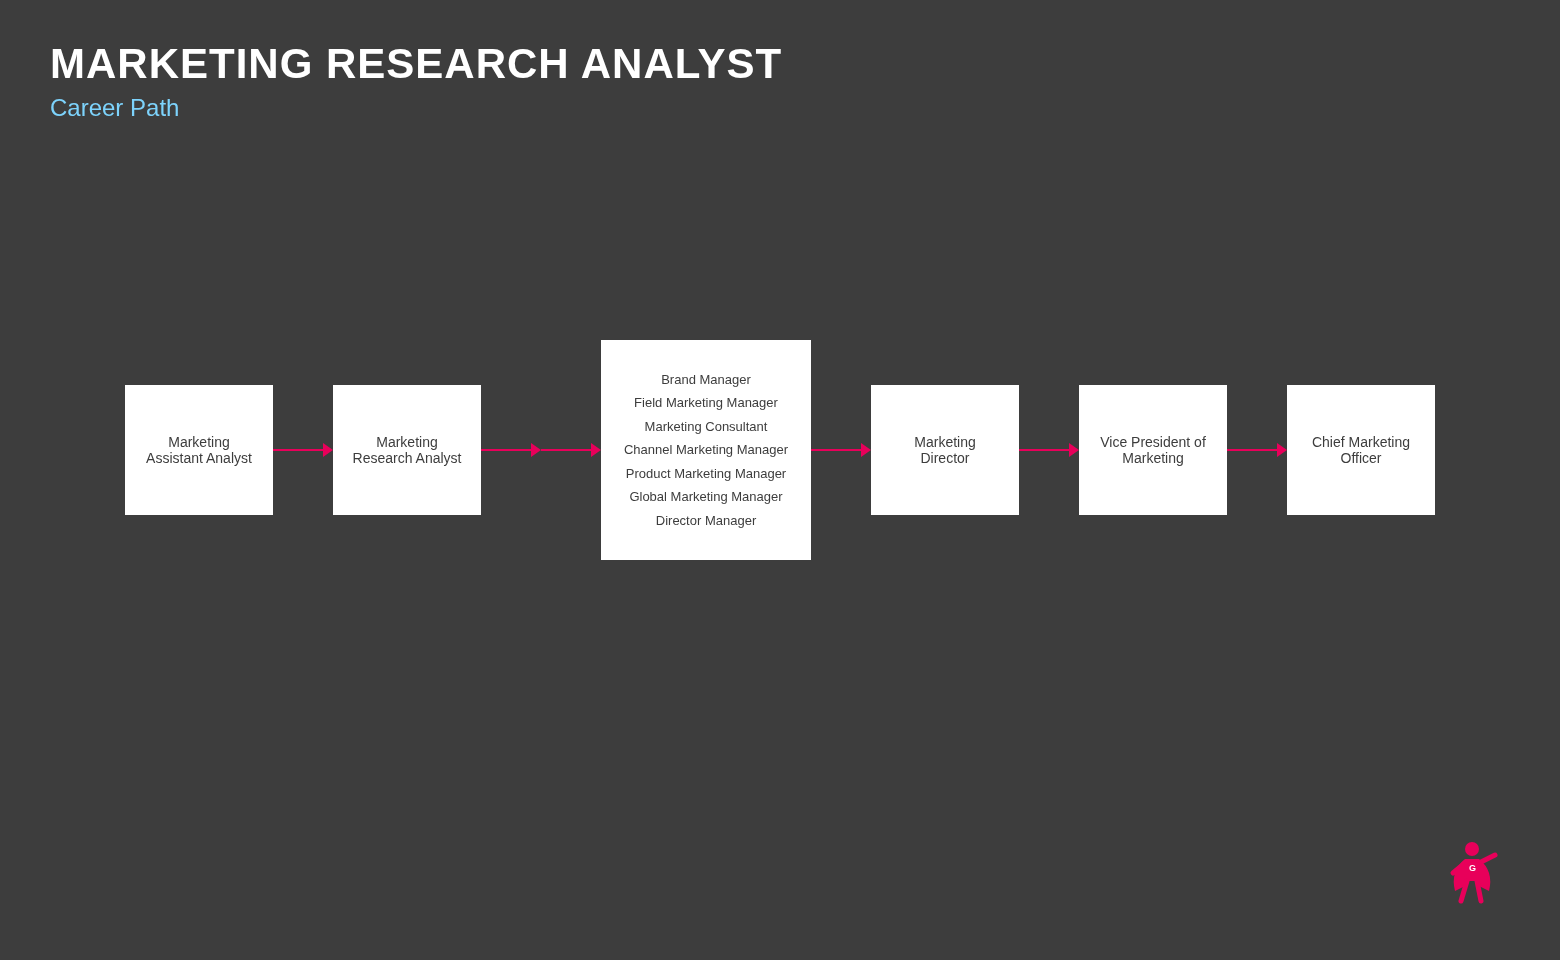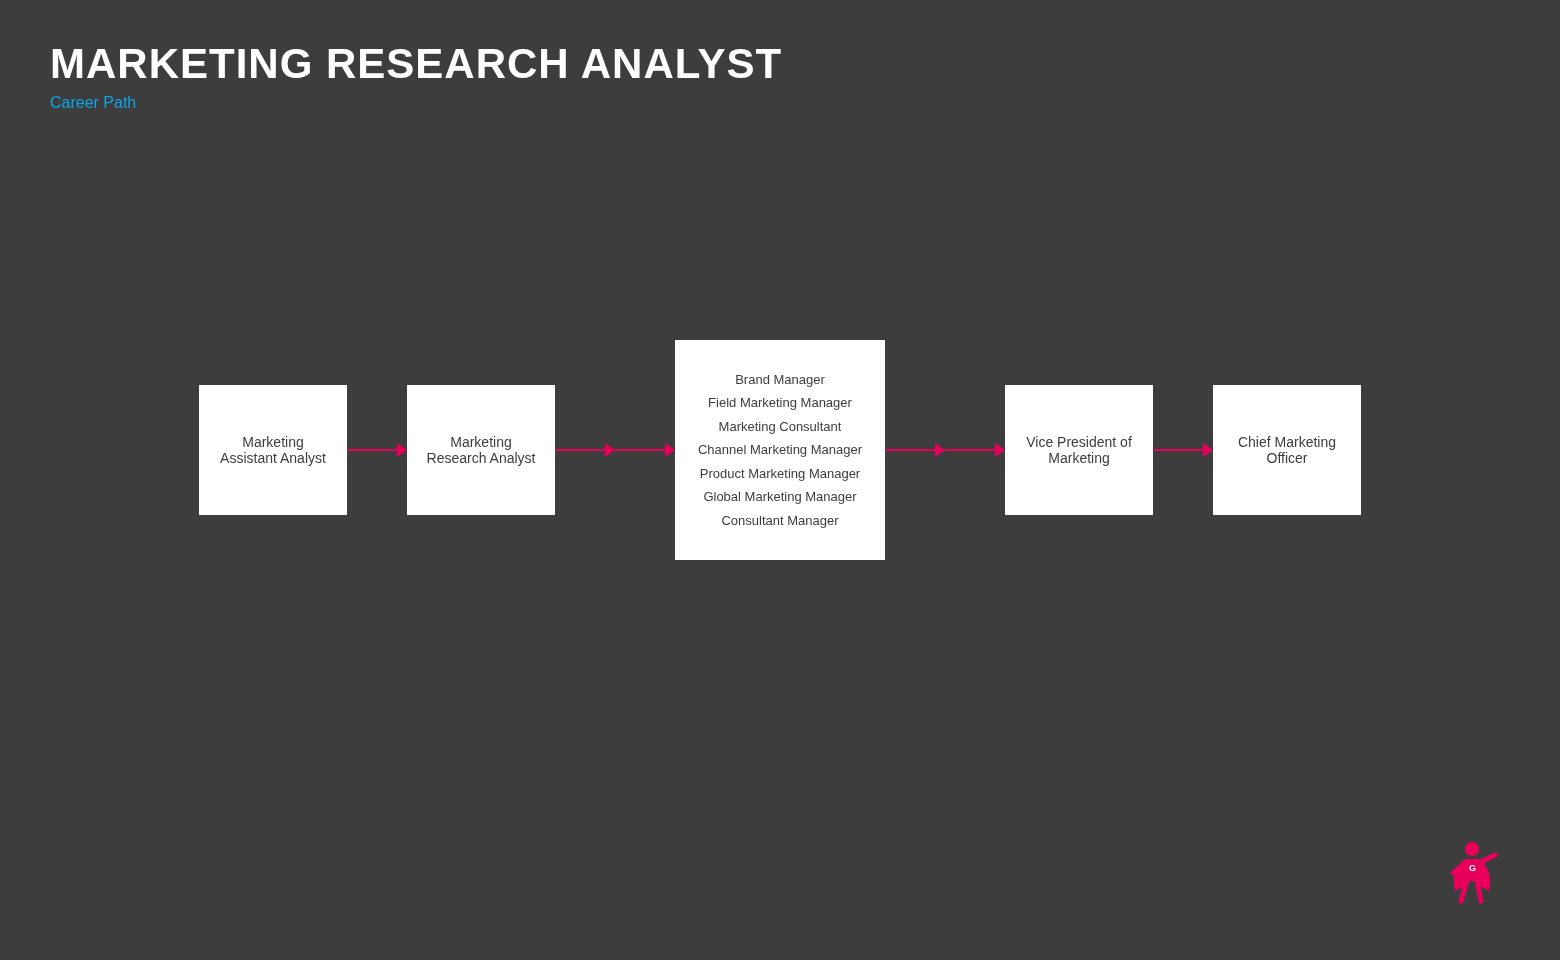--- a/index.html
+++ b/index.html
@@ -21,22 +21,22 @@
 
     .header-title {
       font-size: 42px;
       font-weight: 900;
       color: #ffffff;
       letter-spacing: 1px;
       text-transform: uppercase;
     }
 
     .header-subtitle {
-      font-size: 16px;
-      color: #0ea5e9;
+      font-size: 24px;
+      color: #7dd3fc;
       margin-top: 6px;
       font-weight: 300;
     }
 
     .career-path-container {
       position: absolute;
       top: 340px;
       left: 0;
       right: 0;
       display: flex;
@@ -148,28 +148,31 @@
     <div class="connector-arrow"></div>
   </div>
 
   <div class="node node-multi" style="display:flex;">
     <span class="multi-item">Brand Manager</span>
     <span class="multi-item">Field Marketing Manager</span>
     <span class="multi-item">Marketing Consultant</span>
     <span class="multi-item">Channel Marketing Manager</span>
     <span class="multi-item">Product Marketing Manager</span>
     <span class="multi-item">Global Marketing Manager</span>
-    <span class="multi-item">Consultant Manager</span>
-  </div>
-
-  <div class="connector-wrapper">
-    <div class="connector-line" style="width:40px;"></div>
-    <div class="connector-arrow"></div>
-  </div>
-
+    <span class="multi-item">Director Manager</span>
+  </div>
+
+  <div class="connector-wrapper">
+    <div class="connector-line" style="width:40px;"></div>
+    <div class="connector-arrow"></div>
+  </div>
+
+  <div class="node node-single">
+    <span>Marketing Director</span>
+  </div>
 
   <div class="connector-wrapper">
     <div class="connector-line" style="width:40px;"></div>
     <div class="connector-arrow"></div>
   </div>
 
   <div class="node node-single">
     <span>Vice President of<br>Marketing</span>
   </div>
 

